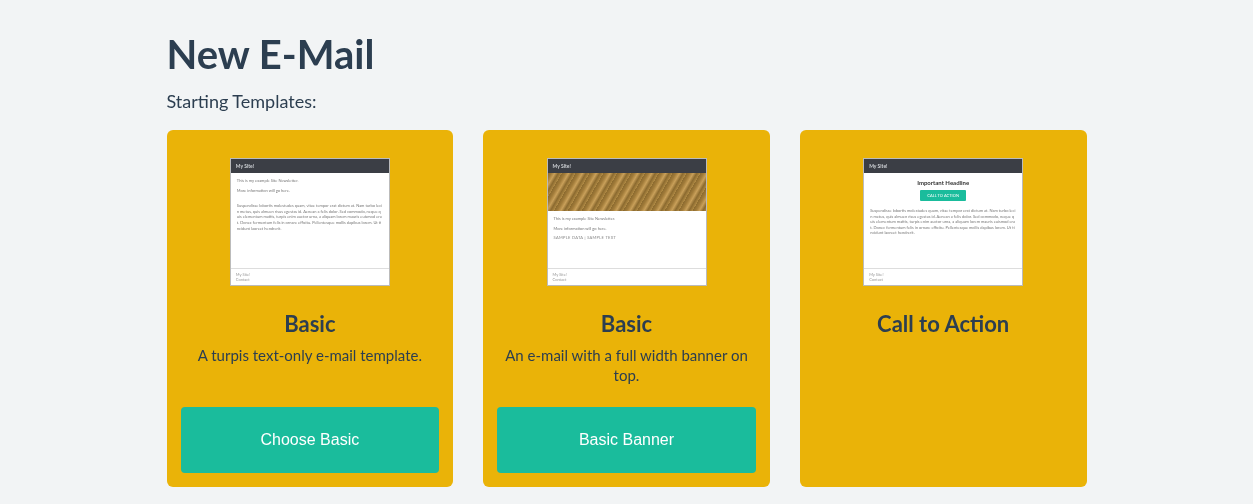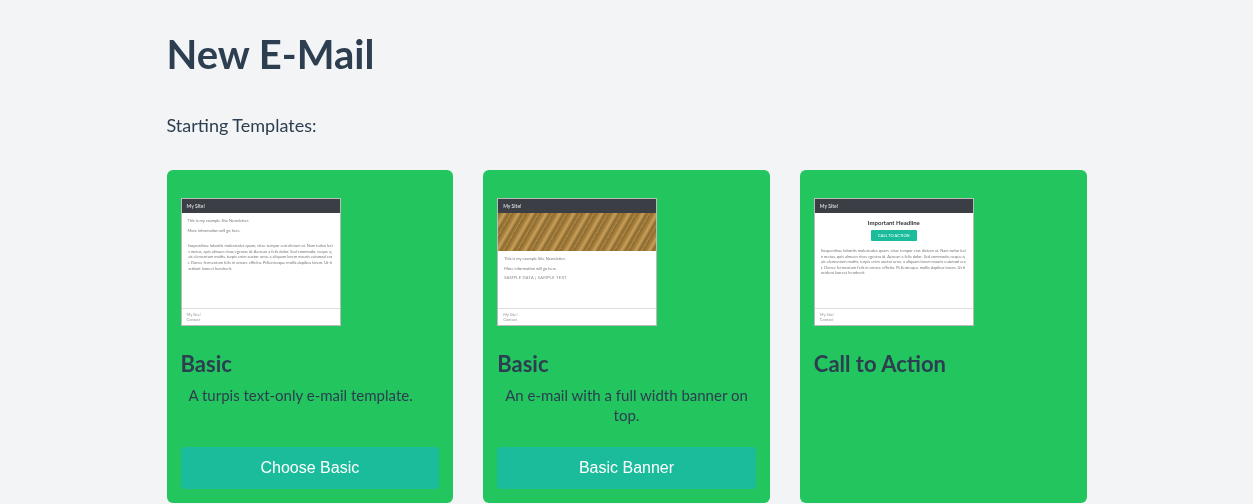--- a/index.html
+++ b/index.html
@@ -11,40 +11,40 @@
     }
     .container {
       max-width: 1000px;
       margin: 0 auto;
       padding: 0 40px;
     }
     h1 {
       font-size: 40px;
       font-weight: 700;
       color: #2c3e50;
-      margin-bottom: 36px;
+      margin-bottom: 12px;
     }
     .subtitle {
       font-size: 18px;
       color: #2c3e50;
-      margin-bottom: 34px;
+      margin-bottom: 18px;
       font-weight: 400;
     }
     .cards {
       display: flex;
       gap: 30px;
     }
     .card {
       flex: 1;
-      background: #22c55e;
+      background: #eab308;
       border-radius: 6px;
       padding: 18px 14px 14px 14px;
       display: flex;
       flex-direction: column;
-      align-items: flex-start;
+      align-items: center;
     }
     .preview {
       width: 160px;
       height: 128px;
       border: 1px solid #bbb;
       background: #fff;
       margin-bottom: 24px;
       margin-top: 10px;
       display: flex;
       flex-direction: column;
@@ -122,21 +122,21 @@
       margin-bottom: 20px;
       min-height: 42px;
       line-height: 1.35;
       padding: 0 8px;
     }
     .choose-btn {
       width: 100%;
       background: #1abc9c;
       color: #fff;
       border: none;
-      padding: 12px 0;
+      padding: 24px 0;
       font-size: 16px;
       border-radius: 4px;
       cursor: pointer;
       font-weight: 500;
     }
   </style>
 </head>
 <body>
 
 <div class="container">

